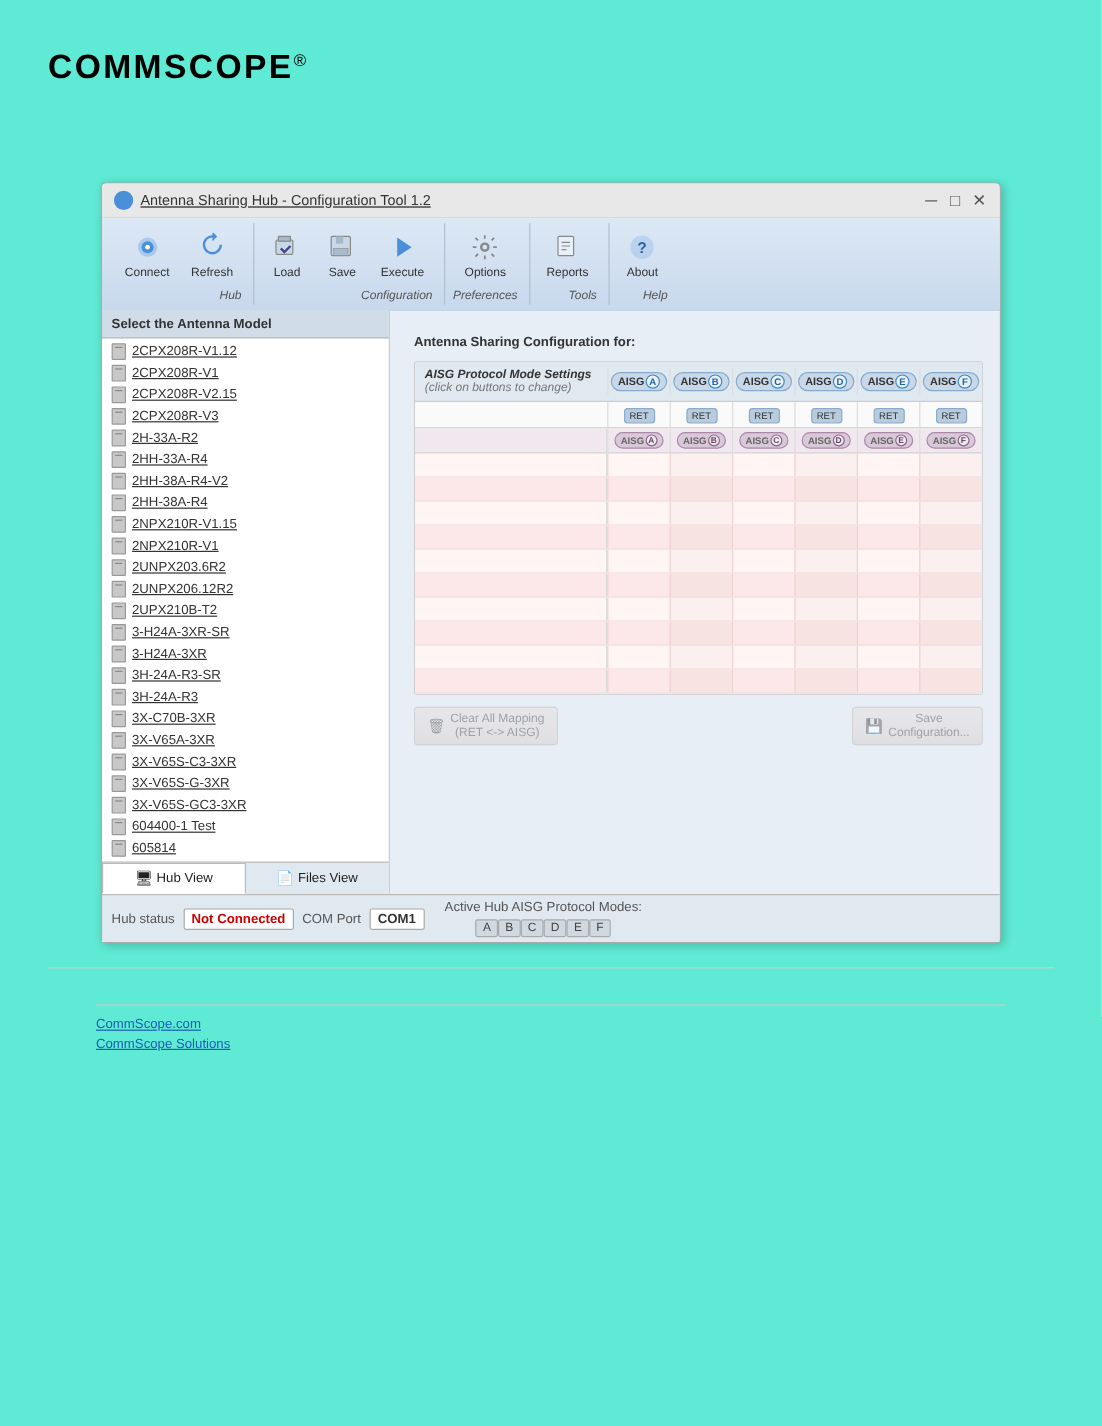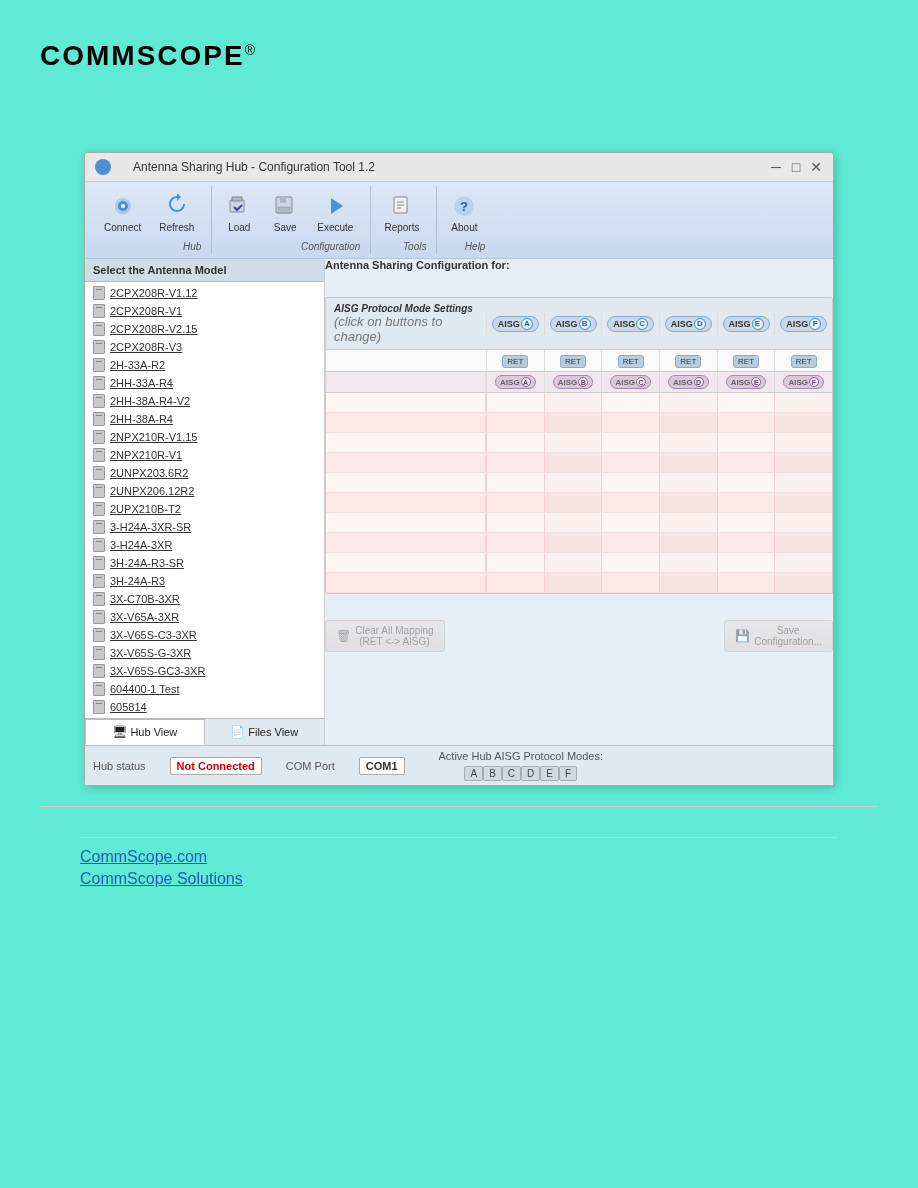--- a/index.html
+++ b/index.html
@@ -53,21 +53,22 @@
       border-bottom: 1px solid #ccc;
       padding: 6px 10px;
       display: flex;
       align-items: center;
       justify-content: space-between;
       border-radius: 4px 4px 0 0;
     }
     .title-bar-left {
       display: flex;
       align-items: center;
-      gap: 22px;
+      gap: 6px;
+      text-decoration: underline;
     }
     .title-icon {
       width: 16px;
       height: 16px;
       background: #4a90d9;
       border-radius: 50%;
       display: inline-block;
     }
     .title-bar-text {
       font-size: 12px;
@@ -238,24 +239,24 @@
       border-color: #bbb;
       border-bottom-color: transparent;
     }
     .view-tab-icon {
       font-size: 12px;
     }
 
     
     .right-panel {
       flex: 1;
-      padding: 0;
+      padding: 20px;
       display: flex;
       flex-direction: column;
-      gap: 22px;
+      gap: 6px;
     }
 
     .config-header {
       font-size: 11px;
       font-weight: 600;
       color: #333;
       padding-bottom: 4px;
     }
 
     .aisg-config-table {
@@ -455,21 +456,21 @@
       font-size: 12px;
     }
 
     
     .status-bar {
       background: #e0e8f0;
       border-top: 1px solid #bbb;
       padding: 4px 8px;
       display: flex;
       align-items: center;
-      gap: 24px;
+      gap: 7px;
       font-size: 11px;
     }
     .status-label {
       color: #555;
       white-space: nowrap;
     }
     .status-value {
       background: #fff;
       border: 1px solid #aaa;
       padding: 2px 6px;
@@ -505,21 +506,21 @@
       margin-top: 20px;
     }
     .page-bottom-line {
       height: 1px;
       background: #ccc;
       margin-bottom: 10px;
     }
     .page-link {
       color: #1a5fb4;
       text-decoration: underline;
-      font-size: 16px;
+      font-size: 11px;
       display: block;
       margin-bottom: 4px;
       cursor: pointer;
     }
 
     
     .antenna-list::-webkit-scrollbar {
       width: 8px;
     }
     .antenna-list::-webkit-scrollbar-track {
@@ -608,20 +609,34 @@
               <svg width="24" height="24" viewBox="0 0 24 24">
                   <polygon points="8,4 20,12 8,20" fill="#4a90d9"></polygon>
                 </svg>
             </div>
             <span class="toolbar-btn-label">Execute</span>
           </button>
         </div>
         <div class="toolbar-group-label">Configuration</div>
       </div>
 
+      <div class="toolbar-group">
+        <div class="toolbar-buttons">
+          <button class="toolbar-btn">
+            <div class="toolbar-btn-icon">
+              <svg width="24" height="24" viewBox="0 0 24 24">
+                  <circle cx="12" cy="12" r="3" fill="none" stroke="#888" stroke-width="2"></circle>
+                  <path d="M12 2v3M12 19v3M4.22 4.22l2.12 2.12M17.66 17.66l2.12 2.12M2 12h3M19 12h3M4.22 19.78l2.12-2.12M17.66 6.34l2.12-2.12" stroke="#888" stroke-width="1.5"></path>
+                </svg>
+            </div>
+            <span class="toolbar-btn-label">Options</span>
+          </button>
+        </div>
+        <div class="toolbar-group-label">Preferences</div>
+      </div>
 
       <div class="toolbar-group">
         <div class="toolbar-buttons">
           <button class="toolbar-btn">
             <div class="toolbar-btn-icon">
               <svg width="24" height="24" viewBox="0 0 24 24">
                   <rect x="4" y="3" width="13" height="16" rx="1" fill="#e8f0f8" stroke="#888" stroke-width="1"></rect>
                   <line x1="7" y1="8" x2="14" y2="8" stroke="#888" stroke-width="1"></line>
                   <line x1="7" y1="11" x2="14" y2="11" stroke="#888" stroke-width="1"></line>
                   <line x1="7" y1="14" x2="11" y2="14" stroke="#888" stroke-width="1"></line>
@@ -765,21 +780,21 @@
       </div>
 
       <div class="right-panel">
         <div class="config-header">Antenna Sharing Configuration for:</div>
 
         <div class="aisg-config-table">
 
           <div class="aisg-header-row">
             <div class="aisg-protocol-label">
               <div style="font-weight:600; font-size:10px; color:#333;">AISG Protocol Mode Settings</div>
-              <div style="font-size:13px; color:#777;">(click on buttons to change)</div>
+              <div style="font-size:10px; color:#777;">(click on buttons to change)</div>
             </div>
             <div class="aisg-cols">
 
             <div class="aisg-col"><span class="aisg-col-btn">AISG <span class="circle">A</span></span></div>
                 <div class="aisg-col"><span class="aisg-col-btn">AISG <span class="circle">B</span></span></div>
                 <div class="aisg-col"><span class="aisg-col-btn">AISG <span class="circle">C</span></span></div>
                 <div class="aisg-col"><span class="aisg-col-btn">AISG <span class="circle">D</span></span></div>
                 <div class="aisg-col"><span class="aisg-col-btn">AISG <span class="circle">E</span></span></div>
                 <div class="aisg-col"><span class="aisg-col-btn">AISG <span class="circle">F</span></span></div>
               </div>

